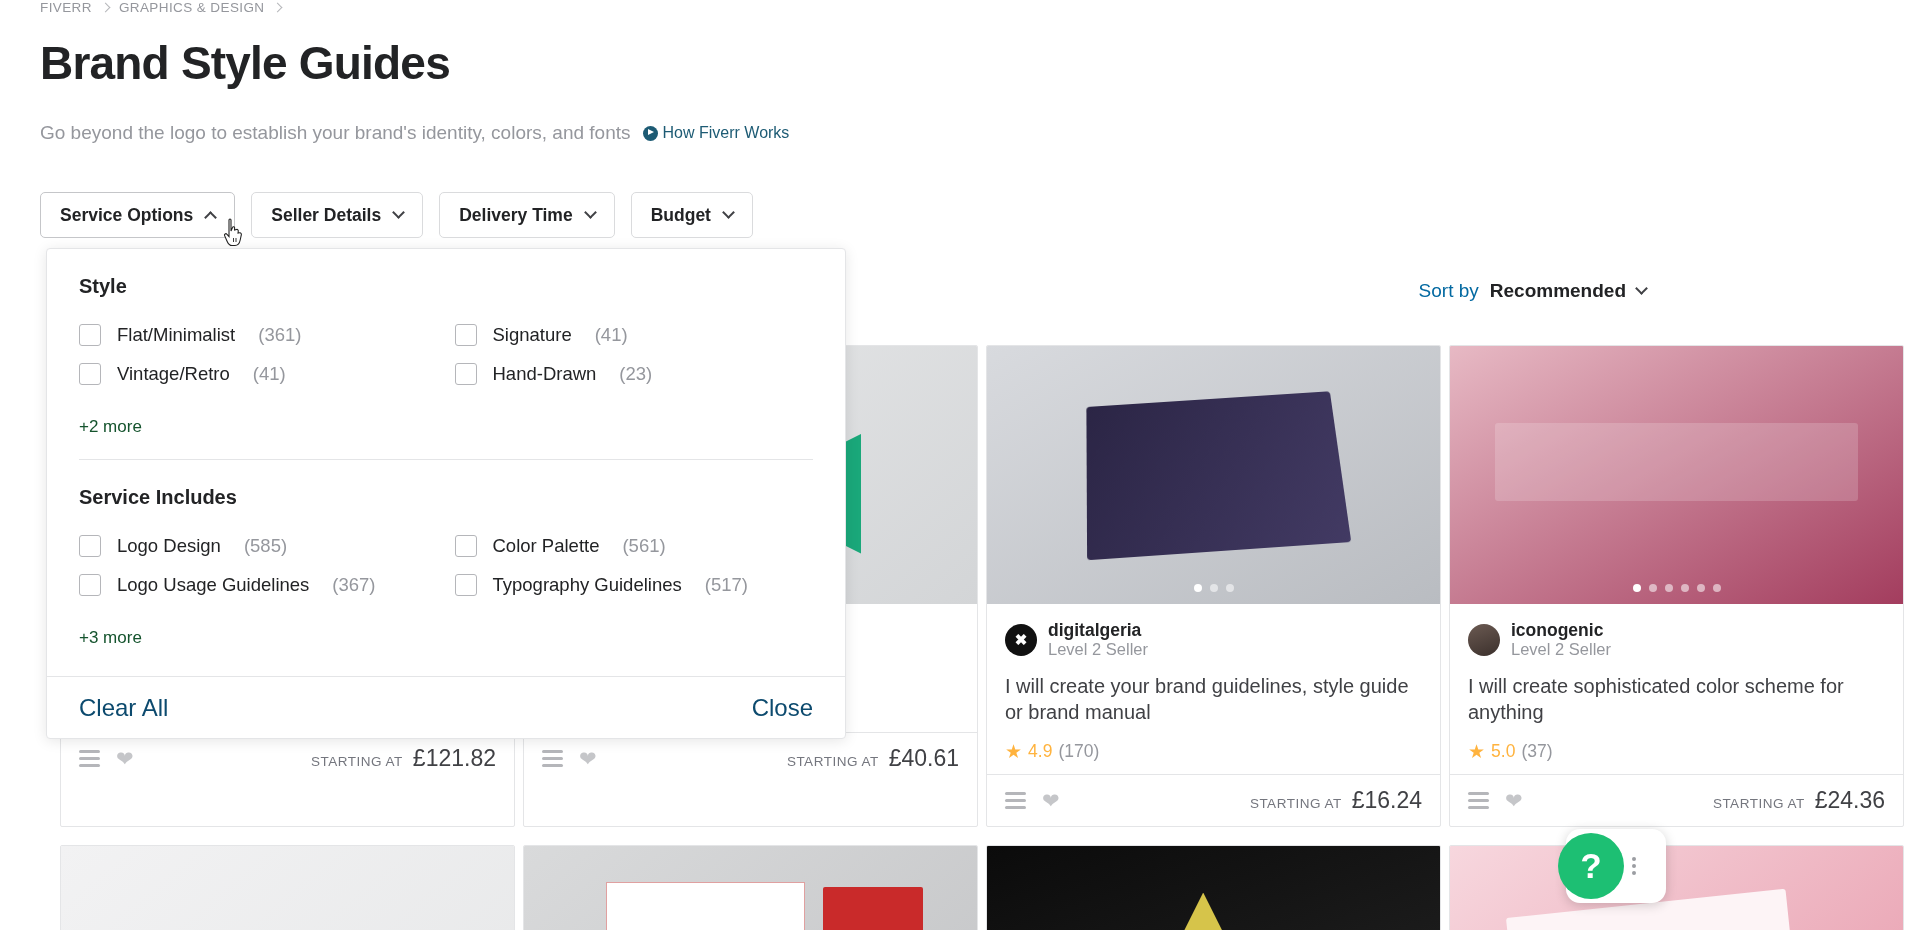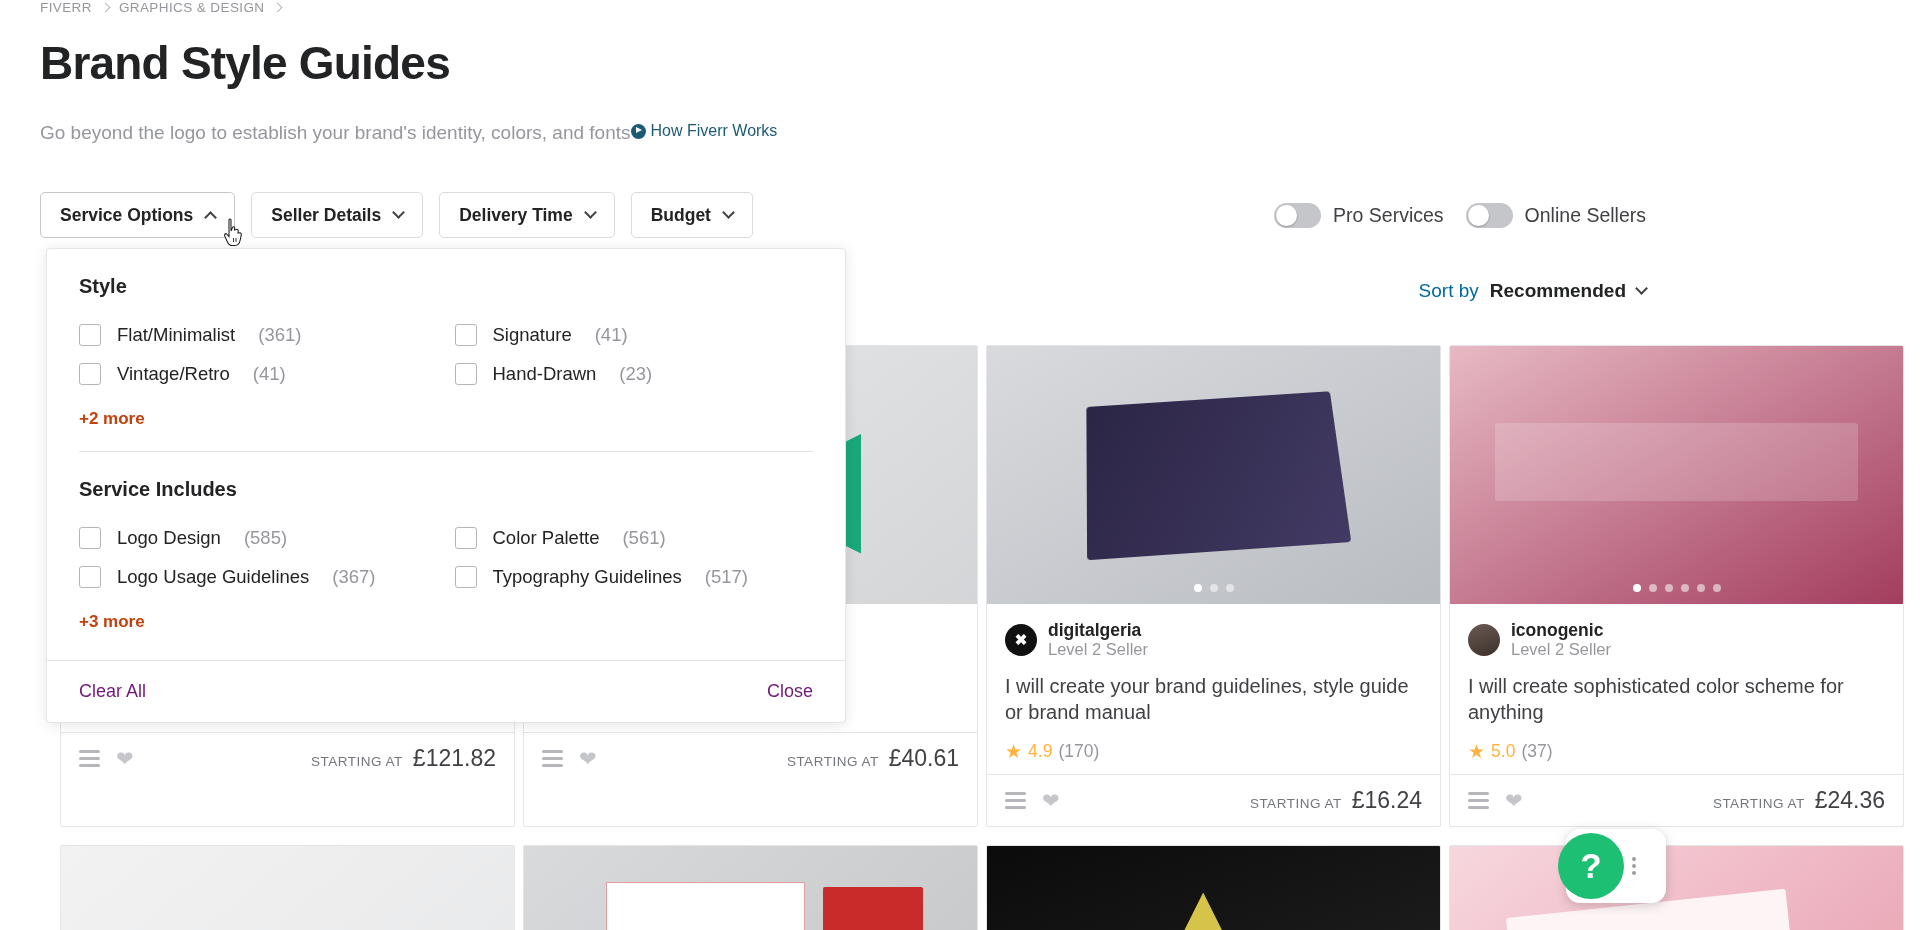--- a/index.html
+++ b/index.html
@@ -26,21 +26,21 @@
   }
 
   
   .page-title {
     position: absolute; left: 40px; top: 36px;
     font-size: 46px; font-weight: bold; color: #222325;
     letter-spacing: -0.8px;
   }
   .subtitle-row {
     position: absolute; left: 40px; top: 122px;
-    display: flex; align-items: flex-start; gap: 0;
+    display: flex; align-items: center; gap: 12px;
     font-size: 19px; color: #95979d;
   }
   .how-link {
     display: flex; align-items: center; gap: 5px;
     color: #1d5b74; font-size: 16px; cursor: pointer;
   }
   .play-badge {
     width: 15px; height: 15px; border-radius: 50%;
     background: #1d5b74; position: relative; flex: none;
   }
@@ -125,37 +125,37 @@
     row-gap: 25px; column-gap: 10px; gap: 17px;
   }
   .cb-row { display: flex; align-items: center; gap: 16px; cursor: pointer; }
   .cb-box {
     width: 22px; height: 22px; border: 1.6px solid #b5b6ba;
     border-radius: 3px; background: #fff; flex: none;
   }
   .cb-label { font-size: 18.5px; color: #222325; }
   .cb-count { font-size: 18.5px; color: #95979d; margin-left: 7px; }
   .more-link {
-    color: #c2410c; font-size: 17px; margin-top: 24px;
-    display: inline-block; cursor: pointer; font-weight: bold;
+    color: #14532d; font-size: 17px; margin-top: 32px;
+    display: inline-block; cursor: pointer;
   }
   .dd-divider {
     height: 1px; background: #e4e5e7;
     margin: 22px 0 0 0;
   }
   .dd-section-2 { padding-top: 26px; }
   .dd-footer {
     border-top: 1px solid #e4e5e7;
     margin-top: 28px;
     height: 62px; padding: 0 32px;
     display: flex; align-items: center; justify-content: space-between;
   }
   .footer-btn {
     background: none; border: none; cursor: pointer;
-    font-size: 18px; color: #701a75;
+    font-size: 24px; color: #0c4a6e;
     font-family: "Liberation Sans", sans-serif;
   }
 
   
   .grid {
     position: absolute; left: 60px; top: 345px;
     display: grid; grid-template-columns: repeat(4, 455px);
     column-gap: 8px; row-gap: 18px;
     z-index: 1;
   }
@@ -263,34 +263,20 @@
     <button class="filter-btn">
       <span>Delivery Time</span>
       <span class="caret"></span>
     </button>
     <button class="filter-btn">
       <span>Budget</span>
       <span class="caret"></span>
     </button>
   </div>
 
-  <div class="toggles">
-    <div class="toggle-wrap">
-      <span class="switch">
-          <span class="knob"></span>
-        </span>
-      <span class="toggle-label">Pro Services</span>
-    </div>
-    <div class="toggle-wrap">
-      <span class="switch">
-          <span class="knob"></span>
-        </span>
-      <span class="toggle-label">Online Sellers</span>
-    </div>
-  </div>
 
   <div class="sort-by">
     <span class="sort-label">Sort by</span>
     <span class="sort-value">Recommended</span>
     <span class="sort-caret"></span>
   </div>
 
   <div class="grid">
     <div class="card">
       <div class="card-img" style="background:linear-gradient(140deg,#e3e4e6,#cfd1d3);"></div>

